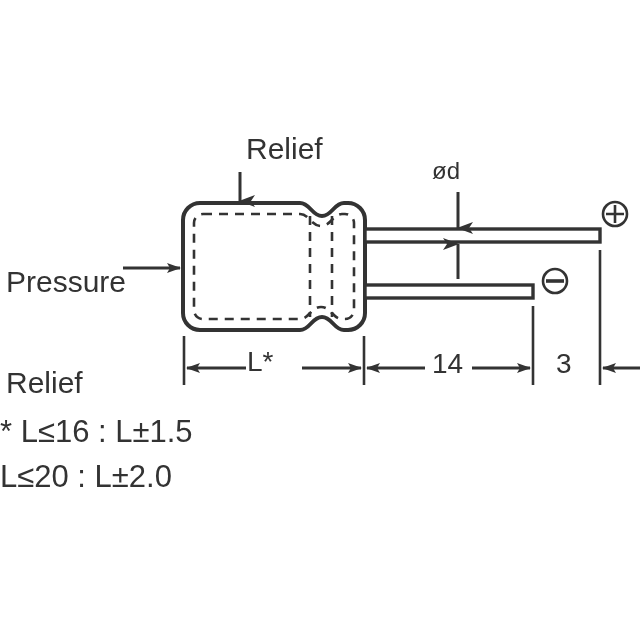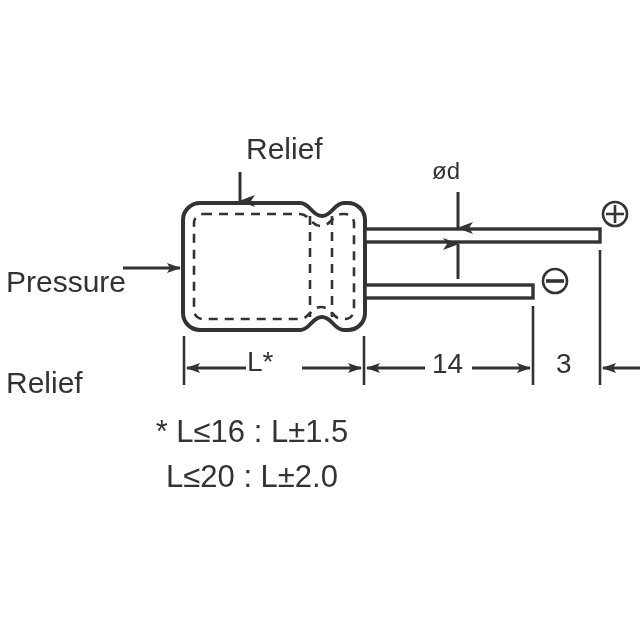--- a/index.html
+++ b/index.html
@@ -51,21 +51,20 @@
   #label-dim-3 {
     left: 556px;
     top: 348px;
     font-size: 28px;
   }
   #note-block {
     position: absolute;
     left: 0px;
     top: 410px;
     width: 504px;
-    text-align: center;
     font-size: 31px;
     line-height: 1.45;
     color: #333333;
   }
   #note-block div { white-space: pre; }
   svg#fig { position: absolute; left: 0; top: 0; }
 </style>
 </head>
 <body>
 

